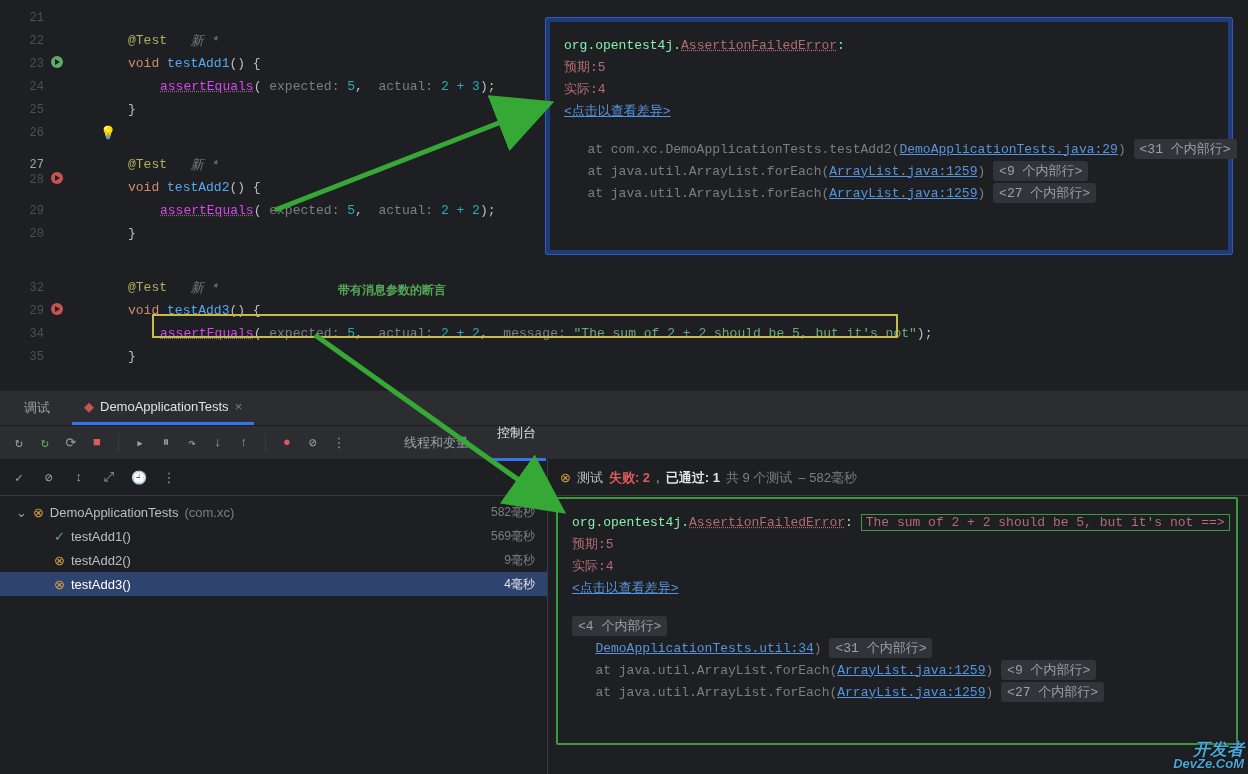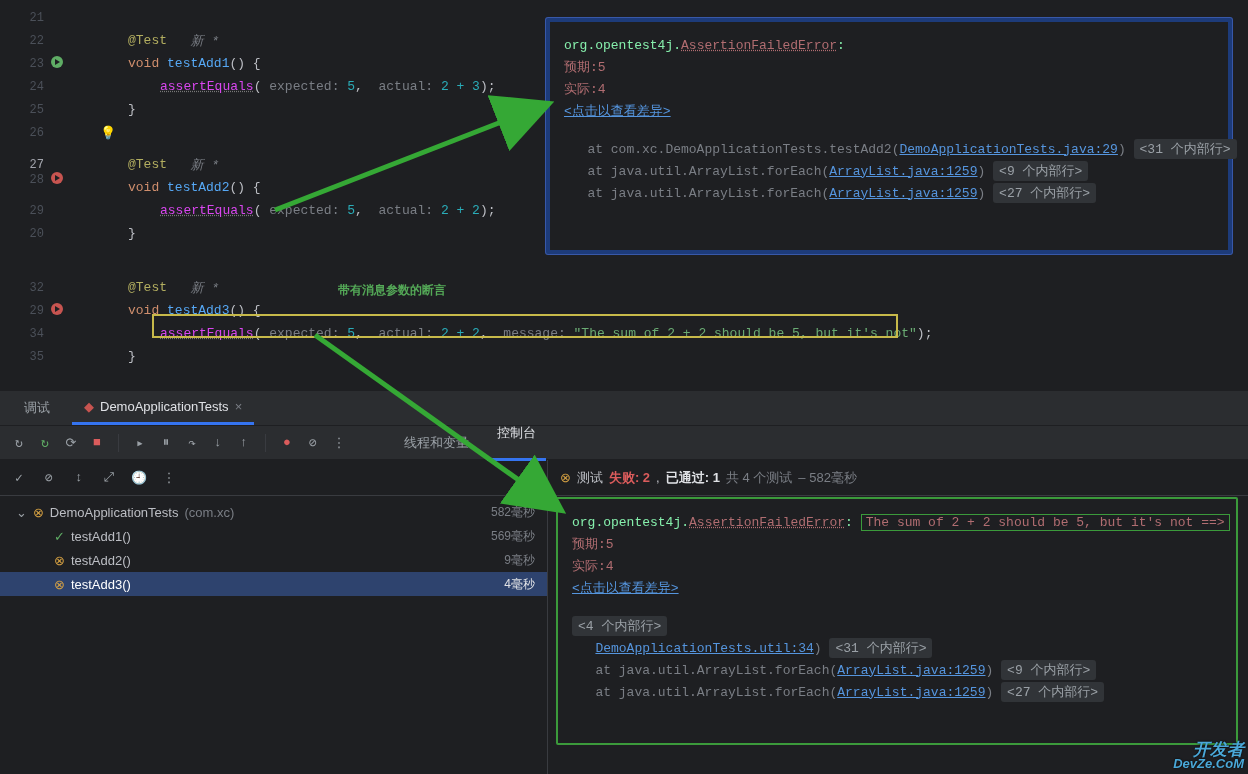--- a/index.html
+++ b/index.html
@@ -370,21 +370,21 @@
     </div>
   </div>
 
   <div class="right-panel">
     <div class="test-status">
       <span class="ti-fail">⊗</span>
       <span>测试</span>
       <span class="st-fail">失败: 2</span>
         <span>,</span>
       <span class="st-bold">已通过: 1</span>
-      <span class="st-gray">共 4 个测试</span>
+      <span class="st-gray">共 9 个测试</span>
       <span class="st-gray">– 582毫秒</span>
     </div>
   </div>
 </div>
 
 <div class="overlay-error overlay-border-blue" style="top:18px;left:546px;width:686px;height:236px">
   <div class="ov-line"><span class="err-ns">org.opentest4j.</span><span class="err-cls">AssertionFailedError</span><span class="err-ns">:</span></div>
   <div class="ov-line"><span class="err-msg">预期:</span><span class="err-val">5</span></div>
   <div class="ov-line"><span class="err-msg">实际:</span><span class="err-val">4</span></div>
   <div class="ov-line"><span class="stack-link">&lt;点击以查看差异&gt;</span></div>

